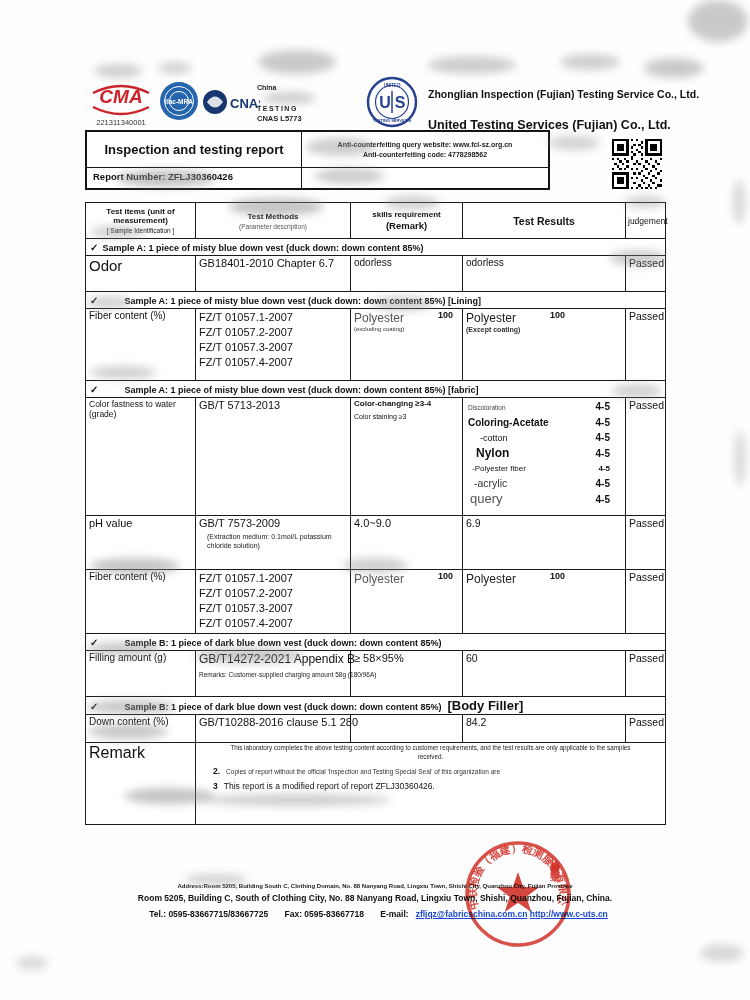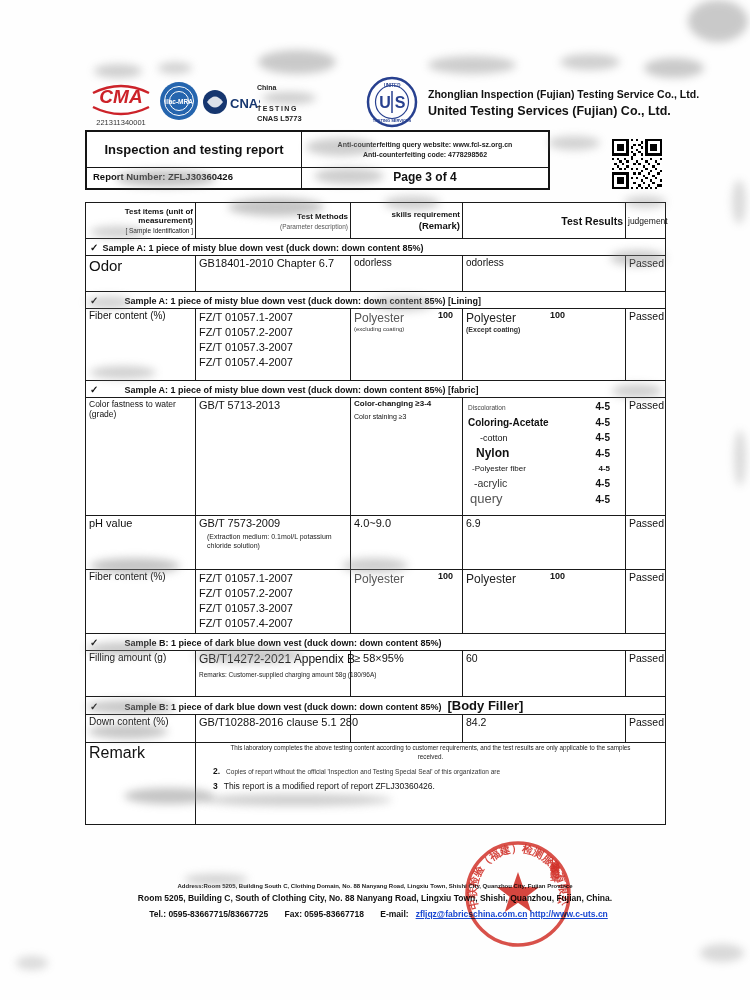--- a/index.html
+++ b/index.html
@@ -7,34 +7,34 @@
 body{font-family:"Liberation Sans",sans-serif;background:#e9e9e9}
 .page{position:relative;width:750px;height:1000px;background:#fefefe;overflow:hidden;color:#111}
 .sm{position:absolute;background:#8b8b8b;border-radius:50%;filter:blur(4px);pointer-events:none;z-index:9}
 
 .logo-svg{position:absolute}
 .cert-text{position:absolute;left:257px;top:84px;font-size:7px;line-height:8px;color:#222;font-weight:600}
 .cert-text .l2{margin-top:13px;letter-spacing:1.5px}
 .cert-text .l3{margin-top:2px;font-size:7.5px;font-weight:700}
 .company{position:absolute;left:428px;top:88px;width:240px}
 .company .c1{font-size:10.5px;font-weight:700;white-space:nowrap}
-.company .c2{font-size:12.5px;font-weight:700;margin-top:4px;white-space:nowrap}
+.company .c2{font-size:12.5px;font-weight:700;margin-top:18px;white-space:nowrap}
 
 .title-box{position:absolute;left:85px;top:130px;width:465px;border:2px solid #151515;background:#fff}
 .tb-row1{display:flex;height:36px;border-bottom:1.5px solid #151515}
 .tb-title{width:215px;border-right:1.5px solid #151515;display:flex;align-items:center;justify-content:center;font-weight:700;font-size:13px}
 .tb-anti{flex:1;display:flex;flex-direction:column;align-items:center;justify-content:center;font-size:7px;font-weight:600;color:#222;line-height:10px}
 .tb-row2{display:flex;height:20px}
 .tb-repno{width:215px;border-right:1.5px solid #151515;font-size:9.5px;font-weight:700;line-height:18px;padding-left:6px;white-space:nowrap}
 .tb-page{flex:1;text-align:center;font-weight:700;font-size:12px;line-height:18px}
 .qr{position:absolute;left:612px;top:139px}
 
 table.t{position:absolute;left:85px;top:202px;width:580px;border-collapse:collapse;table-layout:fixed;background:#fff}
 .t td,.t th{border:1px solid #1a1a1a;vertical-align:top;padding:1px 3px;text-align:left;font-weight:normal}
-.thead th{text-align:right;vertical-align:middle;padding:2px}
+.thead th{text-align:center;vertical-align:middle;padding:2px}
 .h1{font-size:8px;font-weight:700}
 .h2{font-size:6.5px;margin-top:2px}
 .h2p{font-size:6.5px;color:#555;margin-top:2px}
 .h3{font-size:9.5px;font-weight:700;margin-top:1px}
 .h4{font-size:10.5px;font-weight:700}
 .h5{font-size:8.5px}
 .sample td{font-size:9px;font-weight:700;vertical-align:middle;padding-left:4px;white-space:nowrap}
 .chk{font-size:10px;margin-right:4px}
 .gap .stx{margin-left:22px}
 .stx-big{font-size:13px;font-weight:700;margin-left:6px}
@@ -131,21 +131,20 @@
   <div class="title-box">
     <div class="tb-row1">
       <div class="tb-title">Inspection and testing report</div>
       <div class="tb-anti">
         <div>Anti-counterfeiting query website: www.fcl-sz.org.cn</div>
         <div>Anti-counterfeiting code: 4778298562</div>
       </div>
     </div>
     <div class="tb-row2">
       <div class="tb-repno"><span>Report Number:</span> <span>ZFLJ30360426</span></div>
-      <div class="tb-page">Page 3 of 4</div>
     </div>
   </div>
 
   <svg class="qr" width="50" height="50" viewBox="0 0 21 21" shape-rendering="crispEdges">
     <rect x="0" y="0" width="21" height="21" fill="#ffffff"></rect>
     <rect x="0" y="0" width="7" height="7" fill="#000"></rect>
       <rect x="1" y="1" width="5" height="5" fill="#fff"></rect>
       <rect x="2" y="2" width="3" height="3" fill="#000"></rect>
     <rect x="14" y="0" width="7" height="7" fill="#000"></rect>
       <rect x="15" y="1" width="5" height="5" fill="#fff"></rect>

